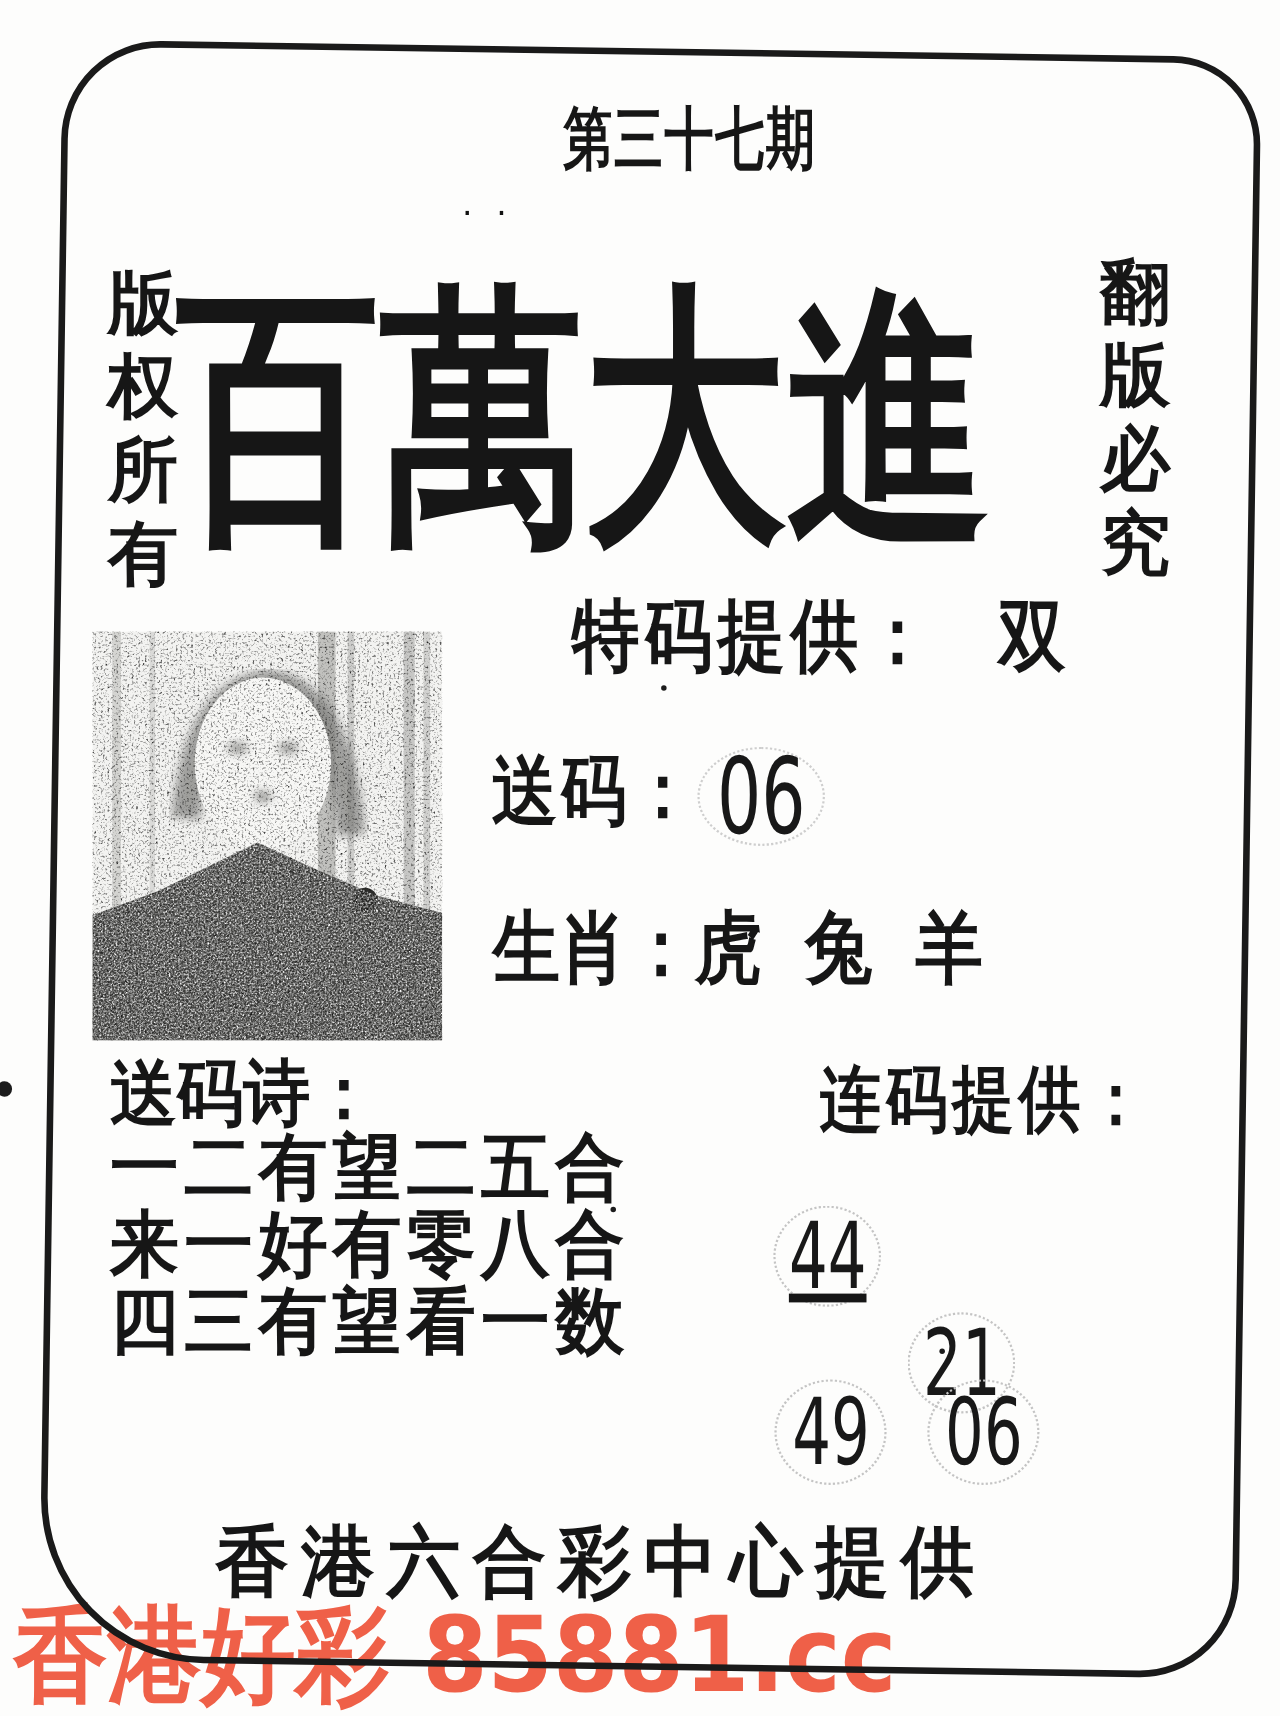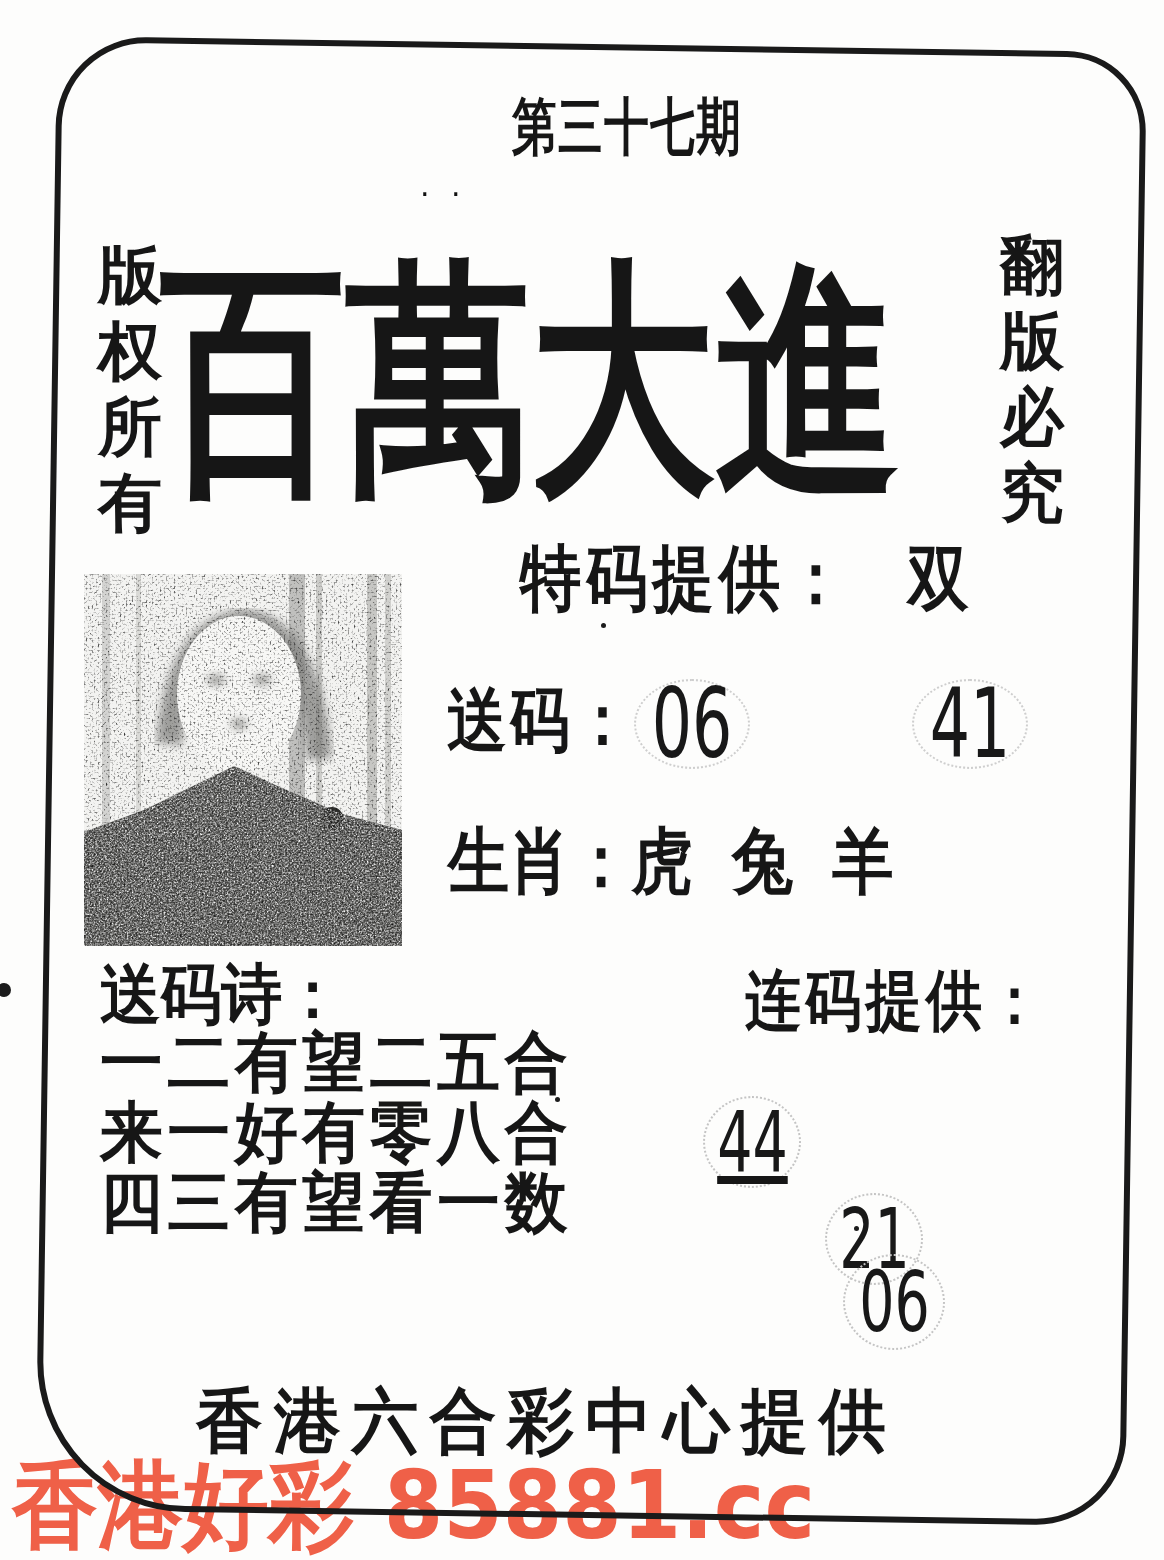--- a/index.html
+++ b/index.html
@@ -111,42 +111,42 @@
       <circle cx="248" cy="244" r="11" fill="#2c2c2a"></circle>
       <path d="M0,258 L60,236 L105,214 L150,192 L198,214 L258,240 L318,256 L318,372 L0,372 Z" fill="#000" filter="url(#gDark)"></path>
       <rect width="318" height="372" filter="url(#gLight)" opacity="0.85"></rect>
     </svg>
   </div>
 
   <div class="abs cjk row-label stretch" style="left:447px;top:680px;letter-spacing:4px;transform:scaleX(0.85);">送码：</div>
   <div class="abs num-circle" style="left:634px;top:679px;width:112px;height:86px;border-color:#cecece;">
     <span class="num" style="font-size:96px;">06</span>
   </div>
-  <div class="abs num-circle" style="left:912px;top:679px;width:112px;height:86px;border-color:#cecece;">
-    <span class="num" style="font-size:96px;">41</span>
-  </div>
 
   <div class="abs cjk stretch" style="left:448px;top:820px;font-size:72px;line-height:84px;transform:scaleX(0.85);">
     <span>生肖：</span><span>虎</span><span style="margin-left:46px;">兔</span><span style="margin-left:46px;">羊</span>
   </div>
 
   <div class="abs cjk stretch" style="left:100px;top:960px;font-size:66px;line-height:70px;transform:scaleX(0.92);">送码诗：</div>
   <div class="abs poem-line stretch" style="left:100px;top:1030px;">一二有望二五合</div>
   <div class="abs poem-line stretch" style="left:100px;top:1100px;">来一好有零八合</div>
   <div class="abs poem-line stretch" style="left:100px;top:1170px;">四三有望看一数</div>
 
   <div class="abs cjk stretch" style="left:745px;top:966px;font-size:66px;line-height:70px;letter-spacing:5px;transform:scaleX(0.85);">连码提供：</div>
 
   <div class="abs num-circle" style="left:703px;top:1096px;width:94px;height:88px;text-decoration:underline;">
     <span class="num" style="font-size:84px;">44</span>
   </div>
   <div class="abs num-circle" style="left:825px;top:1148px;width:94px;height:88px;margin-top:45px;">
     <span class="num" style="font-size:84px;">21</span>
   </div>
 
+  <div class="abs num-circle" style="left:704px;top:1254px;width:98px;height:92px;">
+    <span class="num" style="font-size:84px;">49</span>
+  </div>
   <div class="abs num-circle" style="left:843px;top:1254px;width:98px;height:92px;">
     <span class="num" style="font-size:84px;">06</span>
   </div>
 
   <div class="abs cjk provider stretch">香港六合彩中心提供</div>
 
   <div class="abs watermark">香港好彩 85881.cc</div>
 
   <div class="abs speck" style="left:-3px;top:983px;width:14px;height:14px;"></div>
   <div class="abs speck" style="left:601px;top:623px;width:5px;height:5px;"></div>

